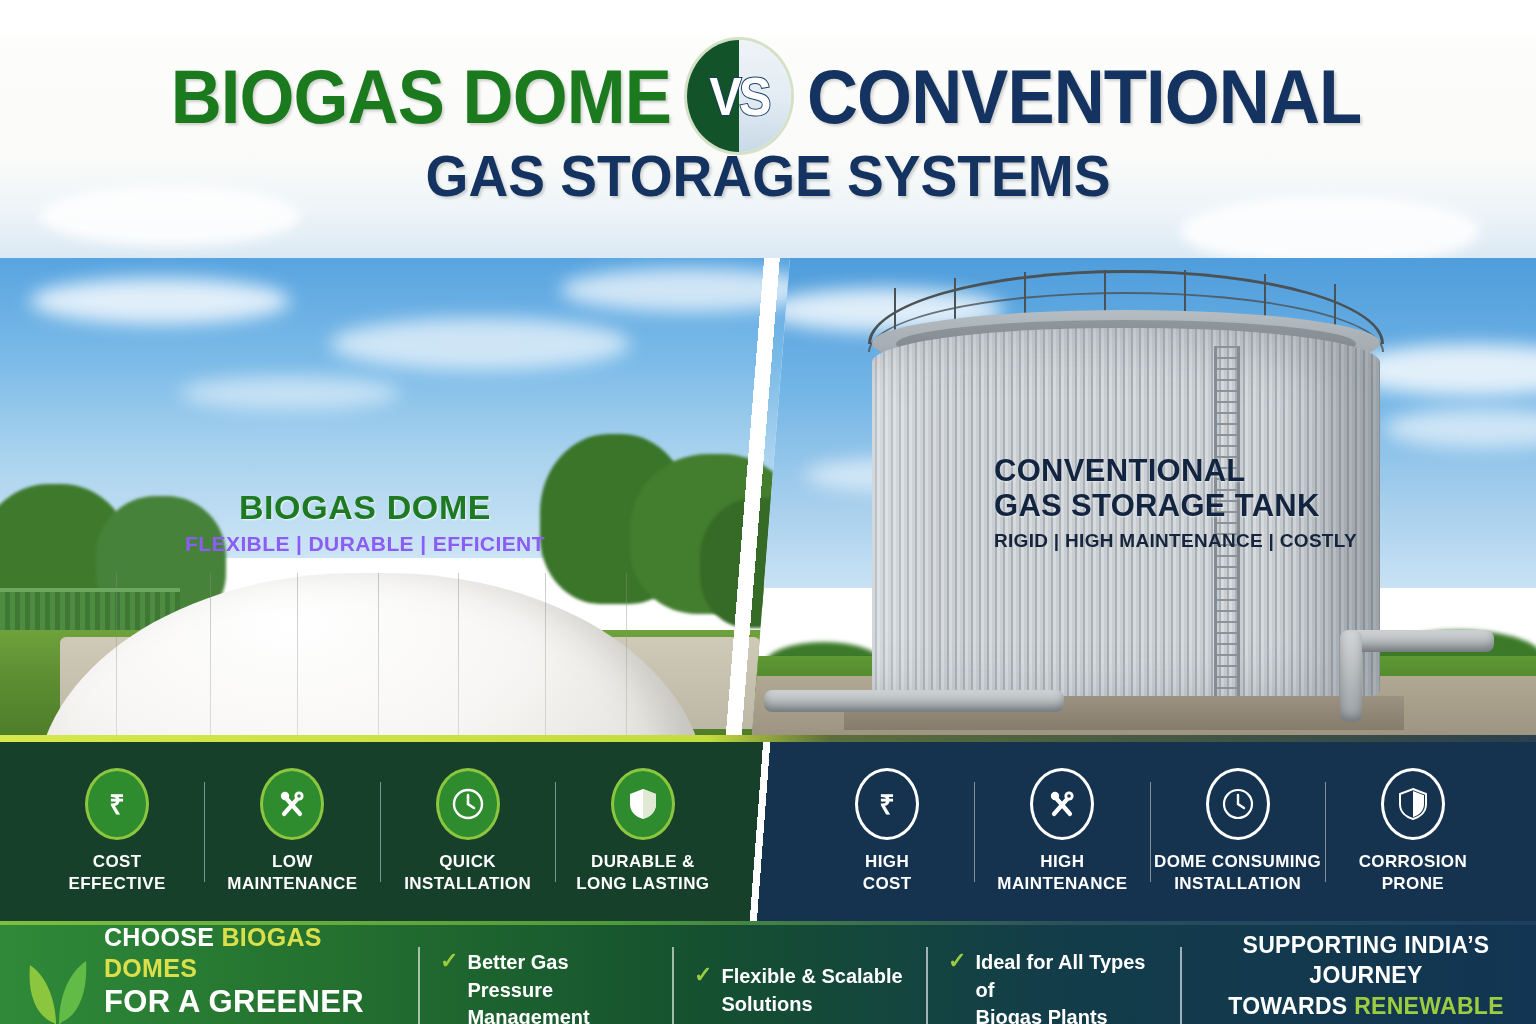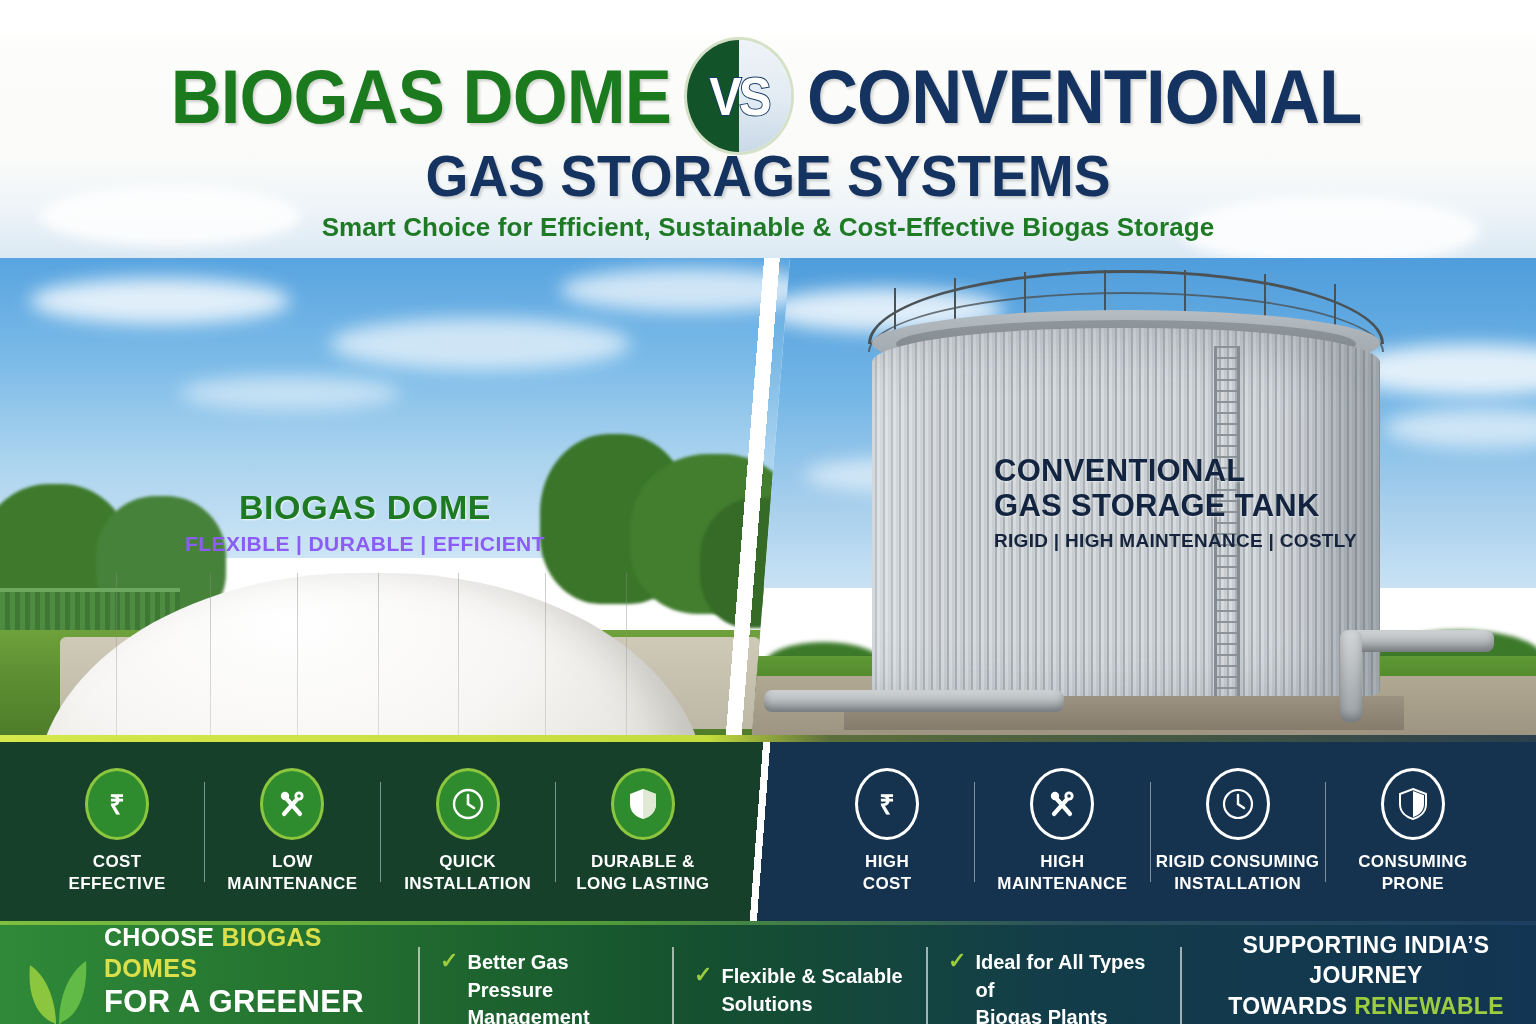--- a/index.html
+++ b/index.html
@@ -198,21 +198,20 @@
       <div class="vs-badge">
         <div class="half-l"></div>
         <div class="half-r"></div>
         <div class="vs-text">VS</div>
       </div>
 
       <div class="t-navy">CONVENTIONAL</div>
     </div>
 
     <div class="title-line2">GAS STORAGE SYSTEMS</div>
-    <div class="subtitle">Smart Choice for Efficient, Sustainable &amp; Cost-Effective Biogas Storage</div>
   </div>
 
   <div class="photos">
 
     <div class="photo photo-left">
       <div class="sky"></div>
       <div class="cl" style="left:30px;top:20px;width:260px;height:46px;"></div>
       <div class="cl" style="left:330px;top:60px;width:300px;height:52px;opacity:.65;"></div>
       <div class="cl" style="left:560px;top:10px;width:260px;height:44px;opacity:.7;"></div>
       <div class="cl" style="left:180px;top:118px;width:220px;height:34px;opacity:.5;"></div>
@@ -396,36 +395,36 @@
       <div class="vdiv"></div>
 
       <div class="item">
         <div class="icon-circle outline">
           <svg width="34" height="34" viewBox="0 0 34 34">
             <circle cx="17" cy="17" r="14" stroke="#fff" stroke-width="2.2" fill="none"></circle>
             <path d="M17 8 V17 L23 21" stroke="#fff" stroke-width="2.4" stroke-linecap="round" fill="none"></path>
           </svg>
         </div>
         <div class="item-label">
-          <div>RIGID CONSUMING</div>
+          <div>DOME CONSUMING</div>
           <div>INSTALLATION</div>
         </div>
       </div>
 
       <div class="vdiv"></div>
 
       <div class="item">
         <div class="icon-circle outline">
           <svg width="30" height="34" viewBox="0 0 30 34">
             <path d="M15 2 L28 7 V17 C28 25 22 30 15 32 C8 30 2 25 2 17 V7 Z" stroke="#fff" stroke-width="2" fill="none"></path>
             <path d="M15 4 L26 8.3 V17 C26 24 21 28.3 15 30.2 Z" fill="#fff"></path>
           </svg>
         </div>
         <div class="item-label">
-          <div>CONSUMING</div>
+          <div>CORROSION</div>
           <div>PRONE</div>
         </div>
       </div>
     </div>
   </div>
 
   <div class="footer">
     <div class="f-top-line"></div>
 
     <div class="f-left">

